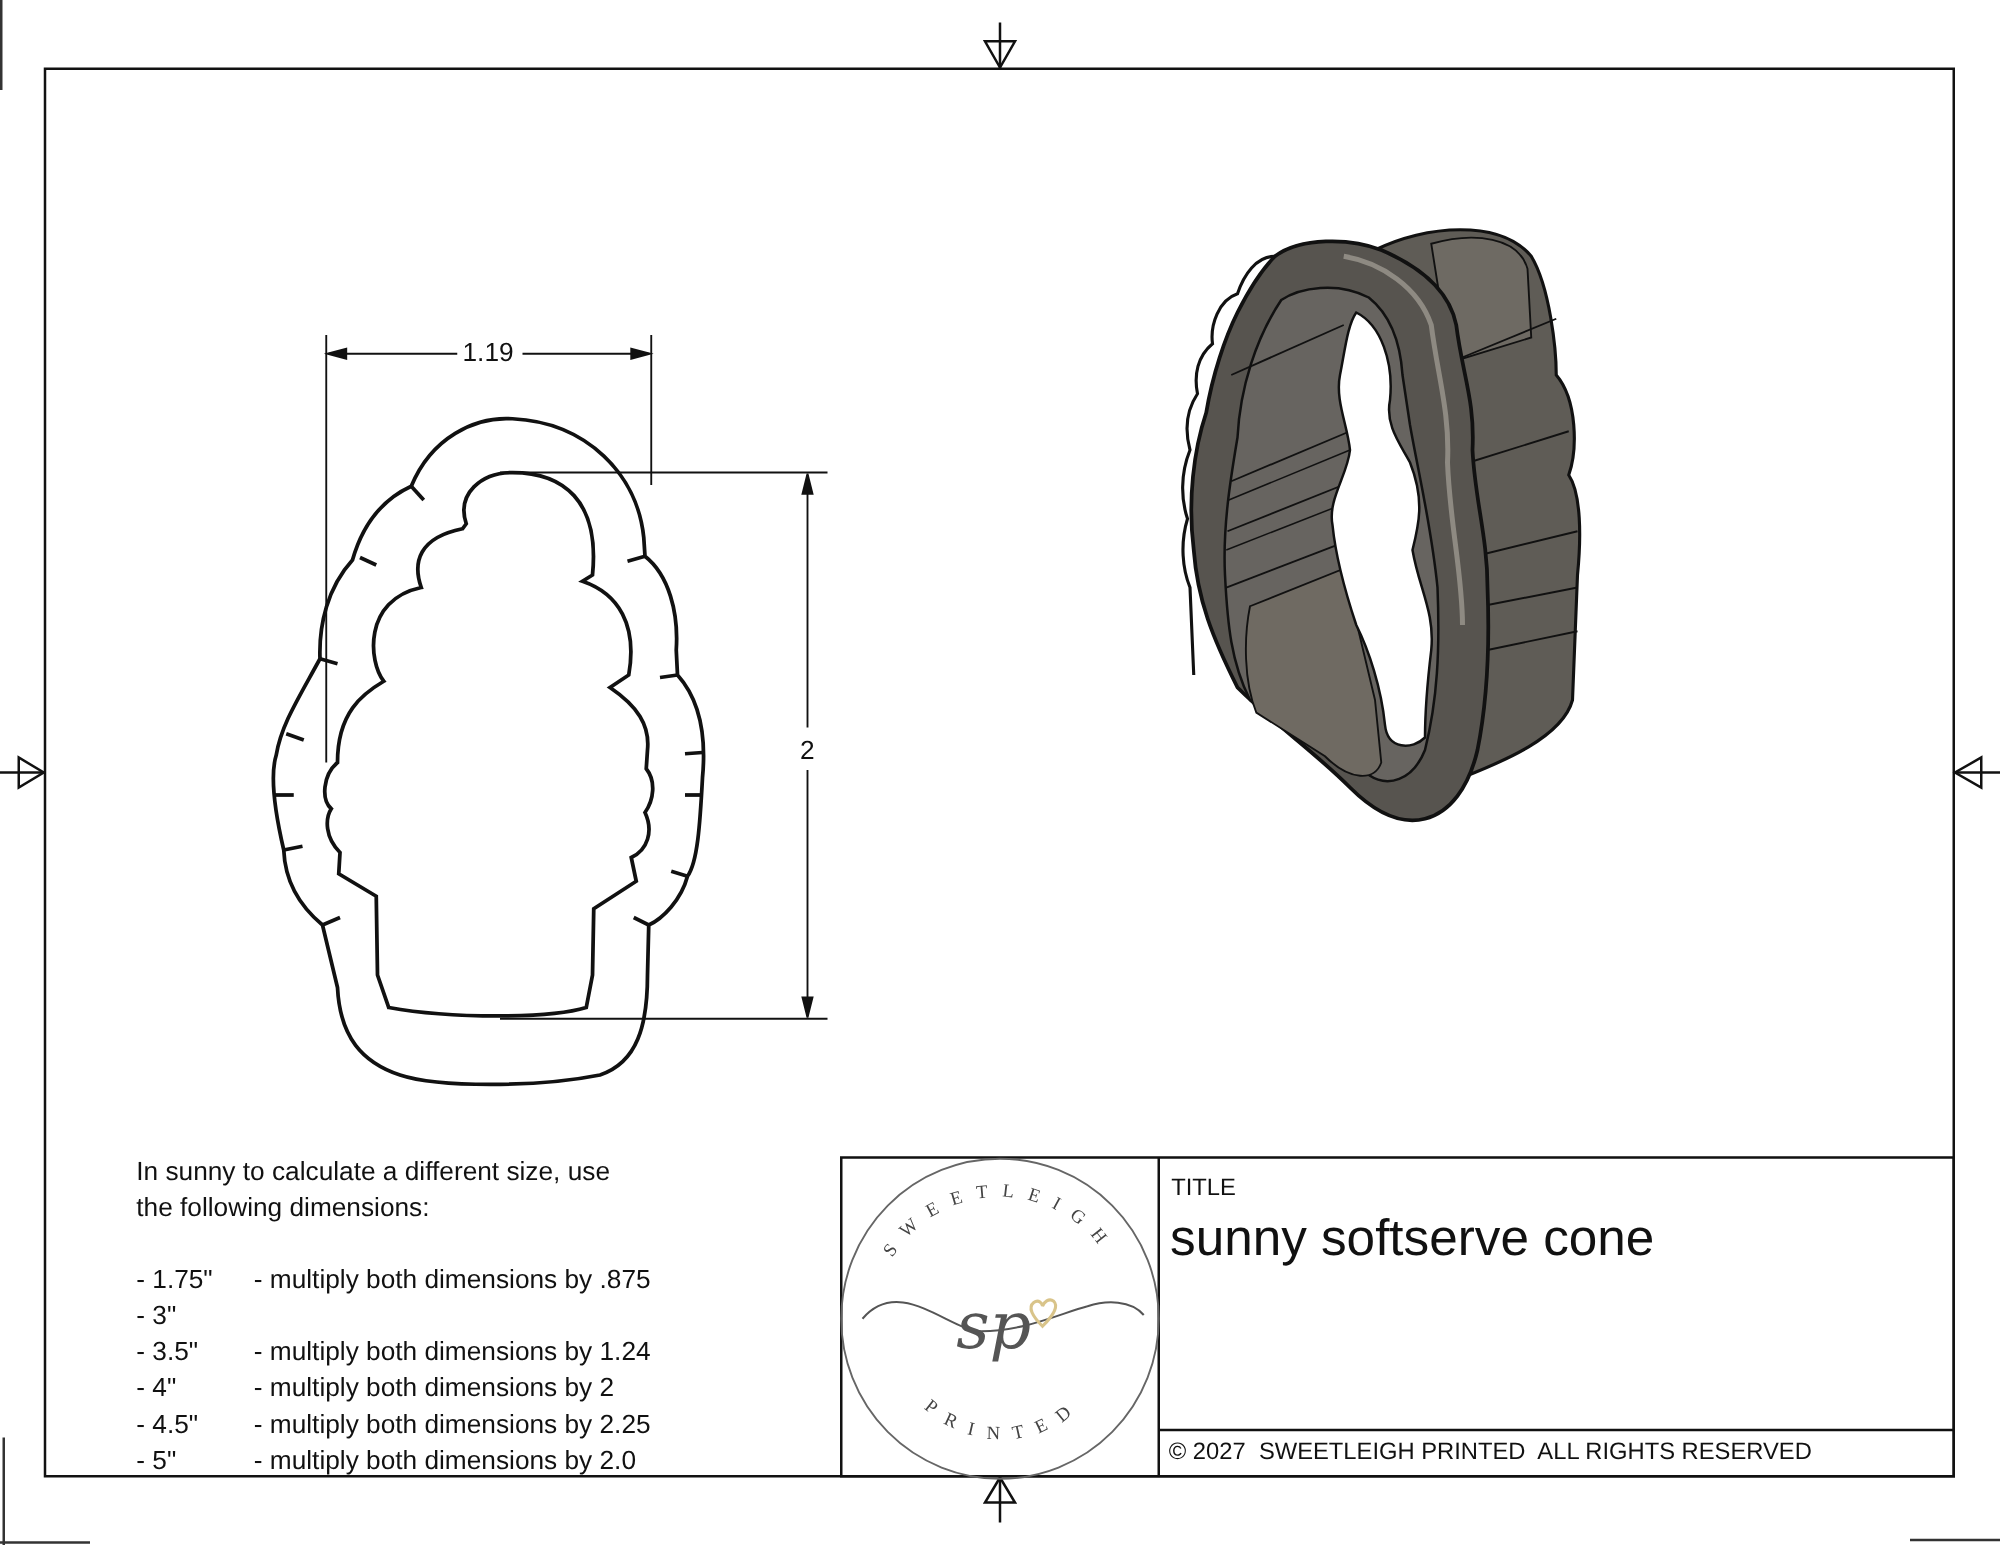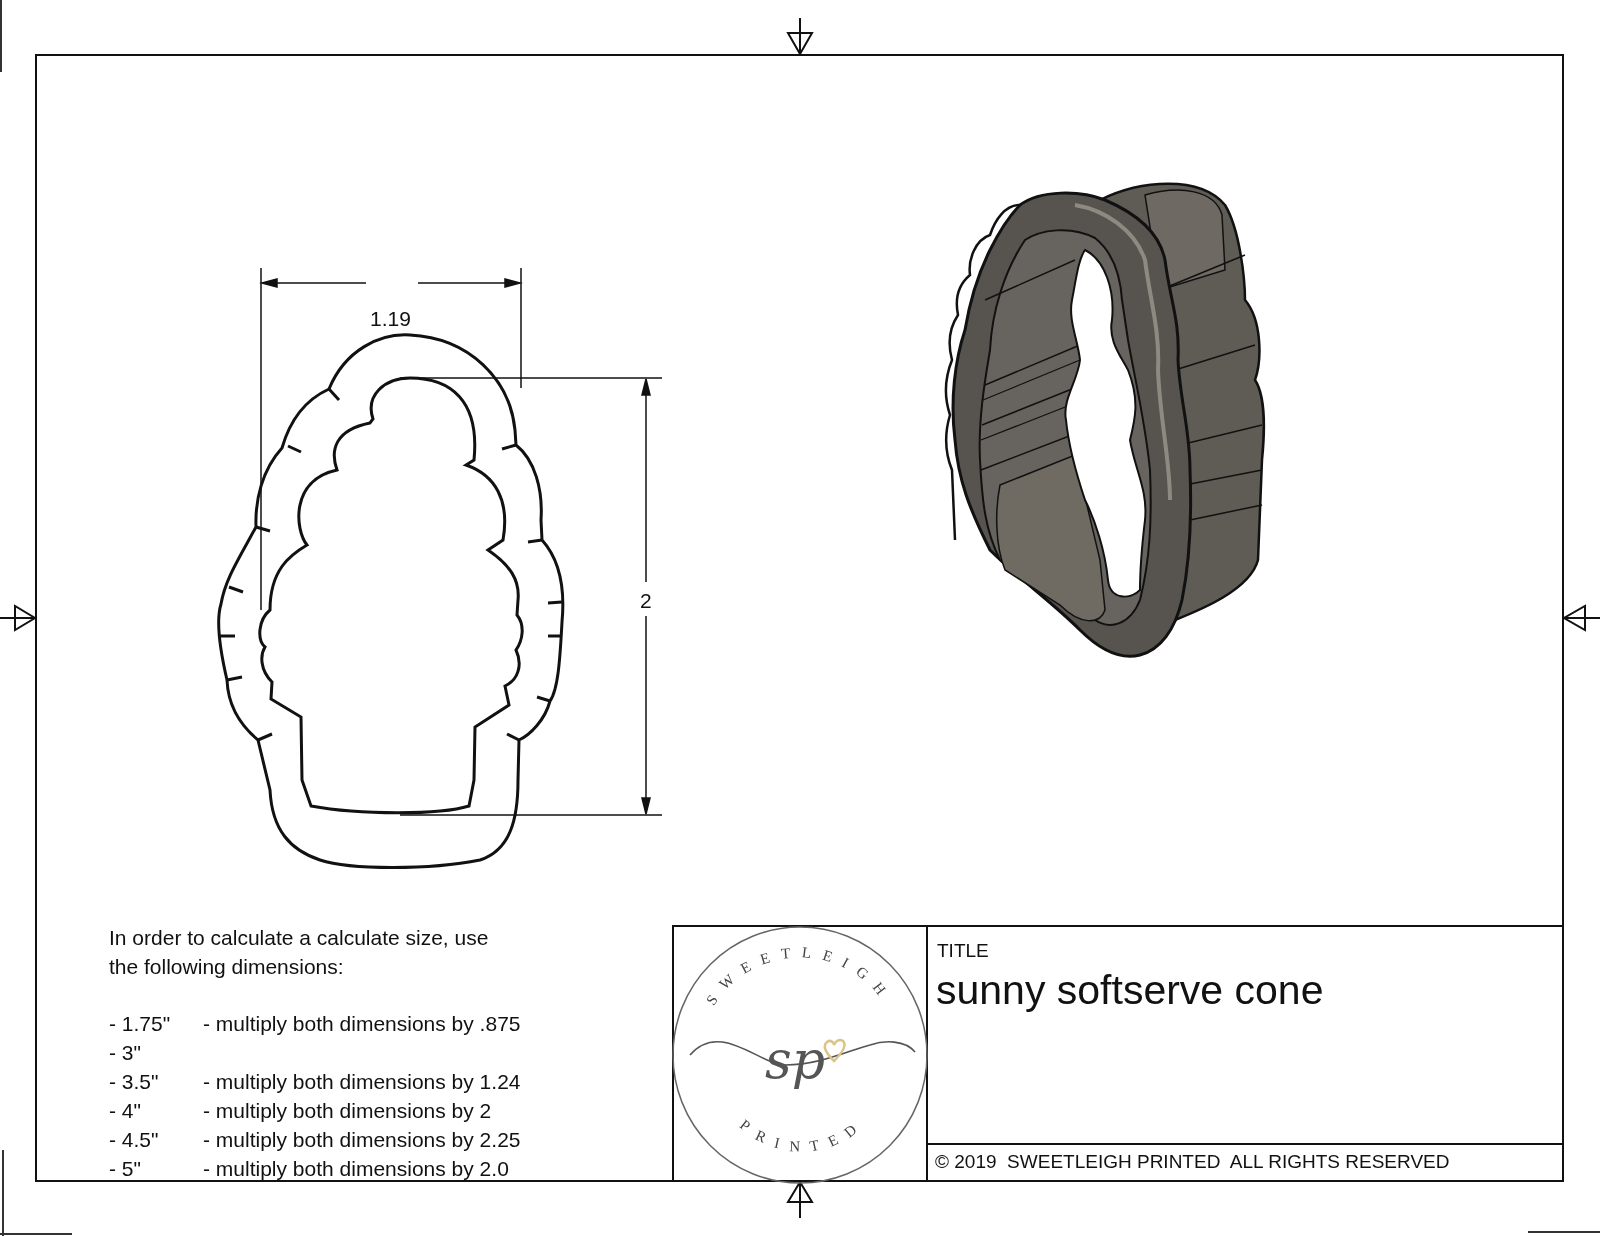--- a/index.html
+++ b/index.html
@@ -8,21 +8,21 @@
   svg { position: absolute; left: 0; top: 0; }
   .note { position: absolute; left: 109px; top: 923px; font-size: 21px; line-height: 29px; color: #111; }
   .note .intro { margin: 0; }
   .note ul { list-style: none; margin: 28px 0 0 0; padding: 0; }
   .note li { display: flex; height: 29px; }
   .note li .size { width: 94px; white-space: pre; }
   .note li .desc { white-space: pre; }
   .tb-label { position: absolute; left: 937px; top: 940px; font-size: 19px; color: #111; }
   .tb-title { position: absolute; left: 936px; top: 967px; font-size: 41px; color: #111; text-align: center; }
   .tb-copy { position: absolute; left: 935px; top: 1151px; font-size: 19px; color: #111; white-space: pre; }
-  .dim-h { position: absolute; left: 366px; top: 271px; font-size: 21px; background: #fff; padding: 0 4px; margin-top: 36px; }
+  .dim-h { position: absolute; left: 366px; top: 271px; font-size: 21px; background: #fff; padding: 0 4px; }
   .dim-v { position: absolute; left: 640px; top: 586px; font-size: 21px; background: #fff; padding: 3px 0; }
 </style>
 </head>
 <body>
 
 <svg width="1600" height="1236" viewBox="0 0 1600 1236">
 
   <g stroke="#333" stroke-width="2" fill="none">
     <line x1="1" y1="0" x2="1" y2="72"></line>
     <line x1="3" y1="1150" x2="3" y2="1236"></line>
@@ -218,21 +218,21 @@
              C 958,285 955,300 958,315 C 948,330 948,345 952,360
              C 944,380 945,400 950,415 C 944,435 946,455 952,470
              L 955,540" fill="none" stroke="#111" stroke-width="2.5"></path>
   </g>
 </svg>
 
 <div class="dim-h">1.19</div>
 <div class="dim-v">2</div>
 
 <div class="note">
-  <p class="intro">In order to calculate a calculate size, use</p>
+  <p class="intro">In sunny to calculate a different size, use</p>
   <p class="intro">the following dimensions:</p>
   <ul>
     <li>
       <span class="size">- 1.75"</span>
       <span class="desc">- multiply both dimensions by .875</span>
     </li>
     <li>
       <span class="size">- 3"</span>
     </li>
     <li>
@@ -249,13 +249,13 @@
     </li>
     <li>
       <span class="size">- 5"</span>
       <span class="desc">- multiply both dimensions by 2.0</span>
     </li>
   </ul>
 </div>
 
 <div class="tb-label">TITLE</div>
 <div class="tb-title">sunny softserve cone</div>
-<div class="tb-copy">© 2019  SWEETLEIGH PRINTED  ALL RIGHTS RESERVED</div>
+<div class="tb-copy">© 2027  SWEETLEIGH PRINTED  ALL RIGHTS RESERVED</div>
 
 </body></html>

